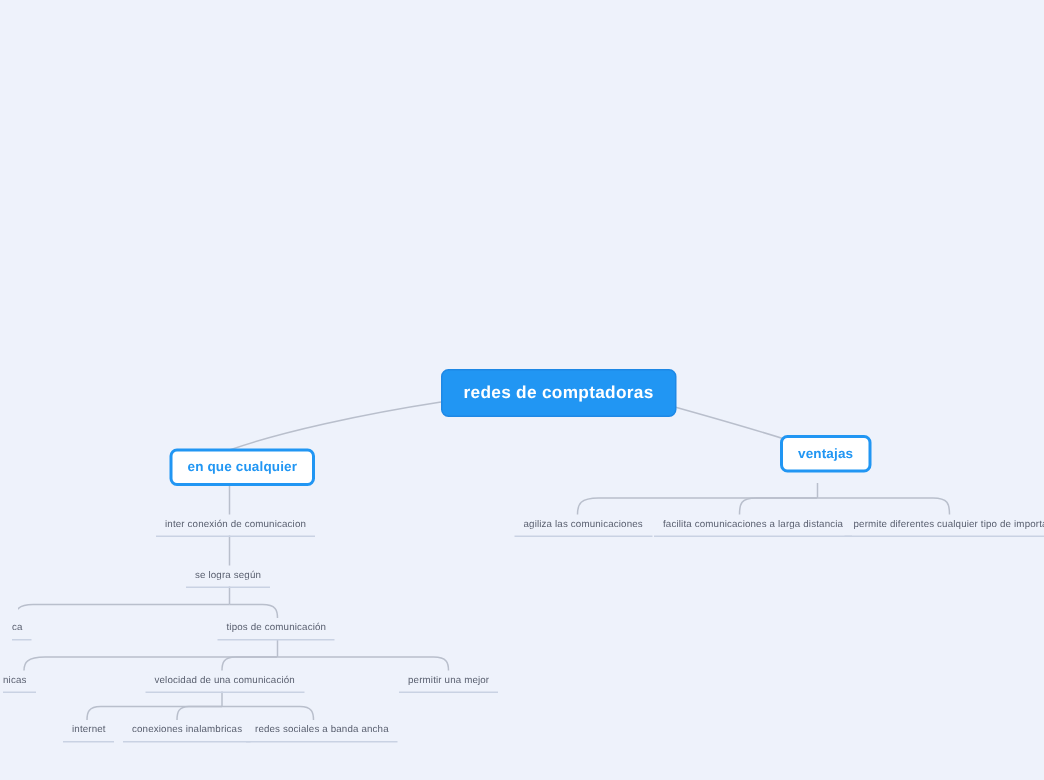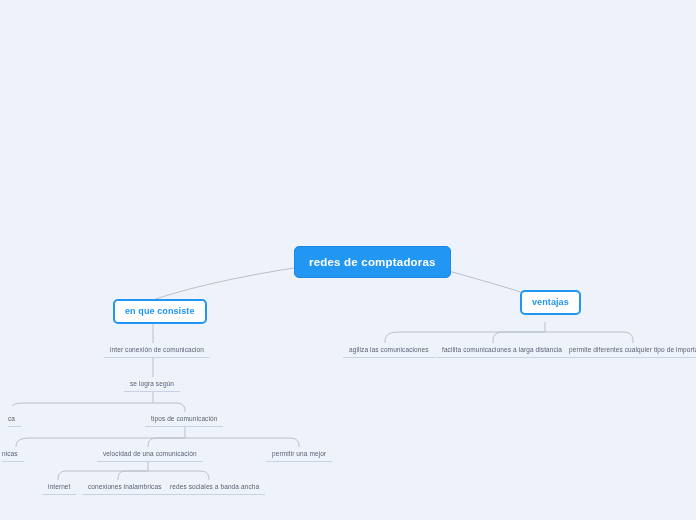--- a/index.html
+++ b/index.html
@@ -109,21 +109,21 @@
 
       <path d="M136,461 L136,471"></path>
       <path d="M136,471 L55,471 C47,471 46,475 46,480"></path>
       <path d="M136,471 L114,471 C107,471 106,475 106,480"></path>
       <path d="M136,471 L188,471 C196,471 197,475 197,480"></path>
     </g>
   </svg>
 
   <div class="node root" style="left:282px; top:246px;">redes de comptadoras</div>
 
-  <div class="node branch" style="left:101px; top:299px;">en que consiste</div>
+  <div class="node branch" style="left:101px; top:299px;">en que cualquier</div>
 
   <div class="node branch" style="left:508px; top:290px;">ventajas</div>
 
   <div class="node leaf" style="left:331px; top:343px;">agiliza las comunicaciones</div>
 
   <div class="node leaf" style="left:424px; top:343px;">facilita comunicaciones  a larga distancia</div>
 
   <div class="node leaf" style="left:551px; top:343px;">permite diferentes cualquier tipo de importación</div>
 
   <div class="node leaf" style="left:92px; top:343px;">inter conexión de comunicacion</div>

